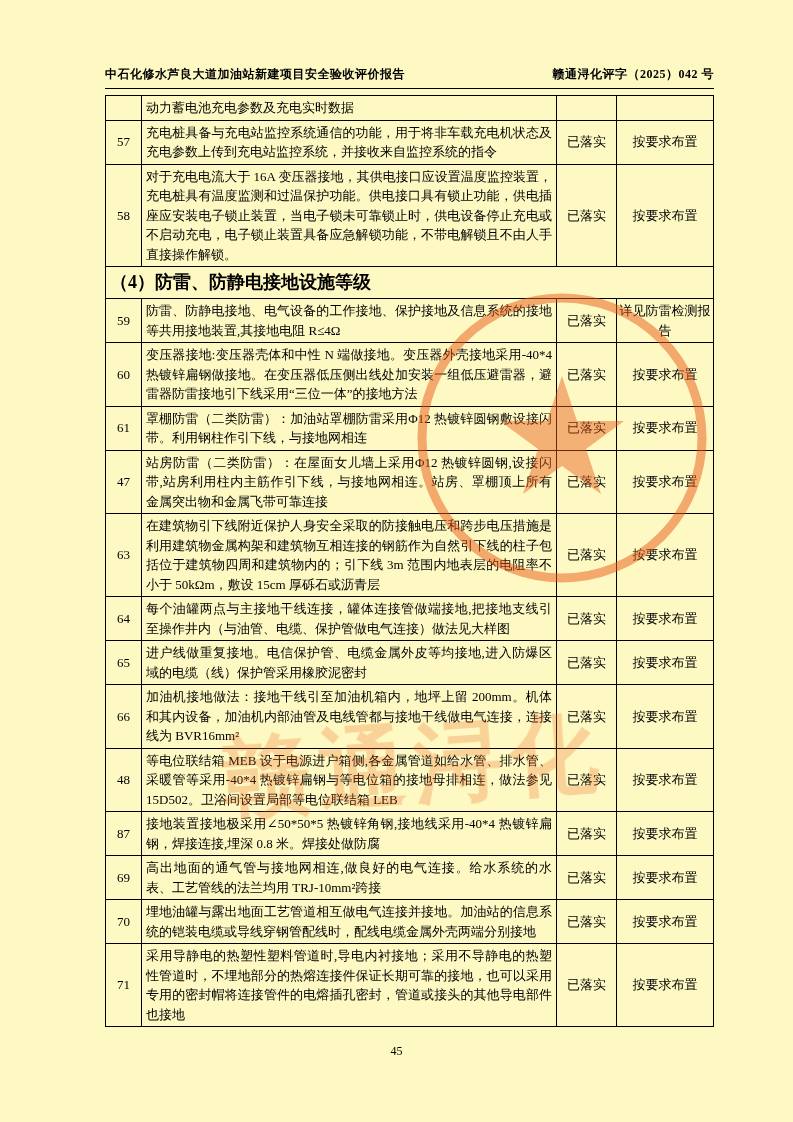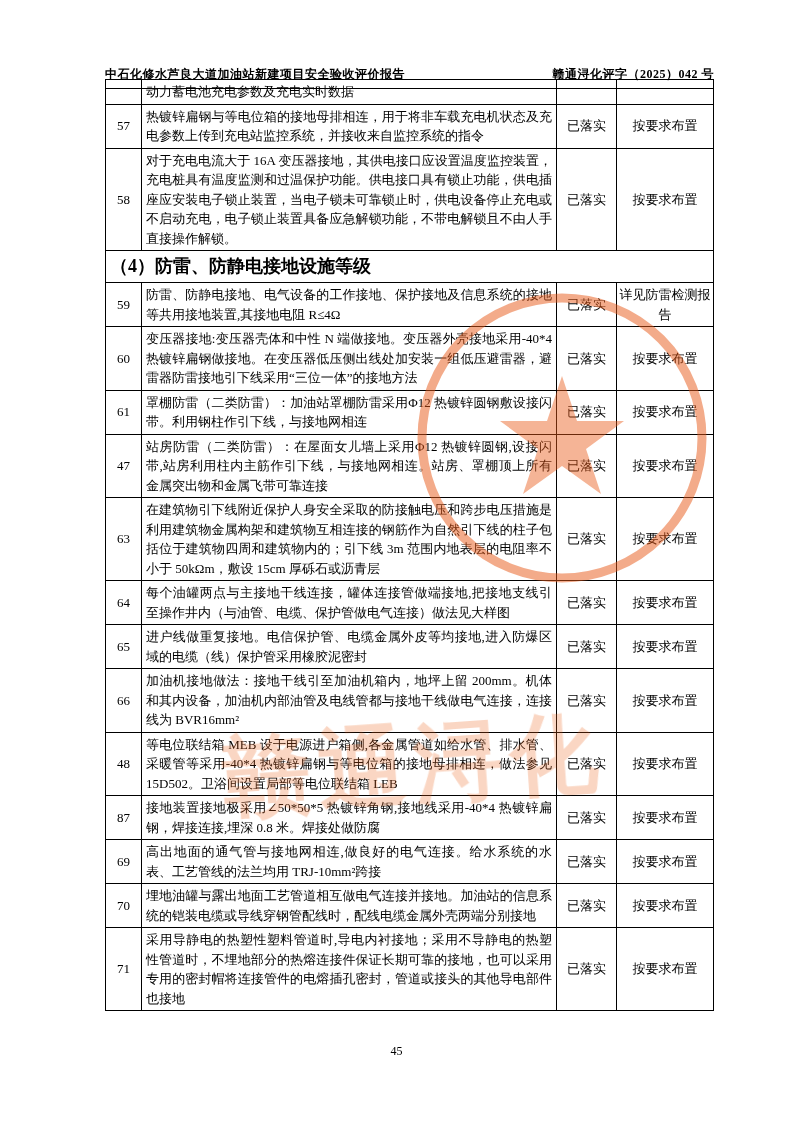--- a/index.html
+++ b/index.html
@@ -1,27 +1,27 @@
 <!DOCTYPE html>
 <html><head>
 <meta charset="utf-8">
 <style>
   html,body{margin:0;padding:0;background:#888;}
   .page{
-    position:relative;width:793px;height:1122px;background:#ffffff;
+    position:relative;width:793px;height:1122px;background:#fef9c3;
     margin:0 auto;overflow:hidden;
     font-family:"Liberation Serif","DejaVu Serif",serif;color:#000;
   }
   .header{
     position:absolute;top:66px;left:105px;width:609px;
     display:flex;justify-content:space-between;align-items:flex-end;
     font-size:12px;font-weight:bold;letter-spacing:.5px;
     padding-bottom:5px;border-bottom:1.5px solid #000;
   }
-  .table-wrap{position:absolute;top:79px;left:105px;width:609px;}
+  .table-wrap{position:absolute;top:95px;left:105px;width:609px;}
   table{border-collapse:collapse;width:100%;table-layout:fixed;border:1.5px solid #000;}
   td{
     border:1px solid #000;font-size:13px;line-height:1.5;
     padding:2px 4px;vertical-align:middle;word-break:break-all;
   }
   td.no,td.status,td.action{text-align:center;padding:2px 2px;}
   td.desc{text-align:justify;}
   tr.section td{
     font-weight:bold;text-align:left;padding-left:4px;font-size:18px;
   }
@@ -60,21 +60,21 @@
       </colgroup>
       <tbody>
         <tr>
           <td class="no"></td>
           <td class="desc">动力蓄电池充电参数及充电实时数据</td>
           <td class="status"></td>
           <td class="action"></td>
         </tr>
         <tr>
           <td class="no">57</td>
-          <td class="desc">热镀锌扁钢与等电位箱的接地母排相连，用于将非车载充电机状态及充电参数上传到充电站监控系统，并接收来自监控系统的指令</td>
+          <td class="desc">充电桩具备与充电站监控系统通信的功能，用于将非车载充电机状态及充电参数上传到充电站监控系统，并接收来自监控系统的指令</td>
           <td class="status">已落实</td>
           <td class="action">按要求布置</td>
         </tr>
         <tr>
           <td class="no">58</td>
           <td class="desc">对于充电电流大于 16A 变压器接地，其供电接口应设置温度监控装置，充电桩具有温度监测和过温保护功能。供电接口具有锁止功能，供电插座应安装电子锁止装置，当电子锁未可靠锁止时，供电设备停止充电或不启动充电，电子锁止装置具备应急解锁功能，不带电解锁且不由人手直接操作解锁。</td>
           <td class="status">已落实</td>
           <td class="action">按要求布置</td>
         </tr>
         <tr class="section">

